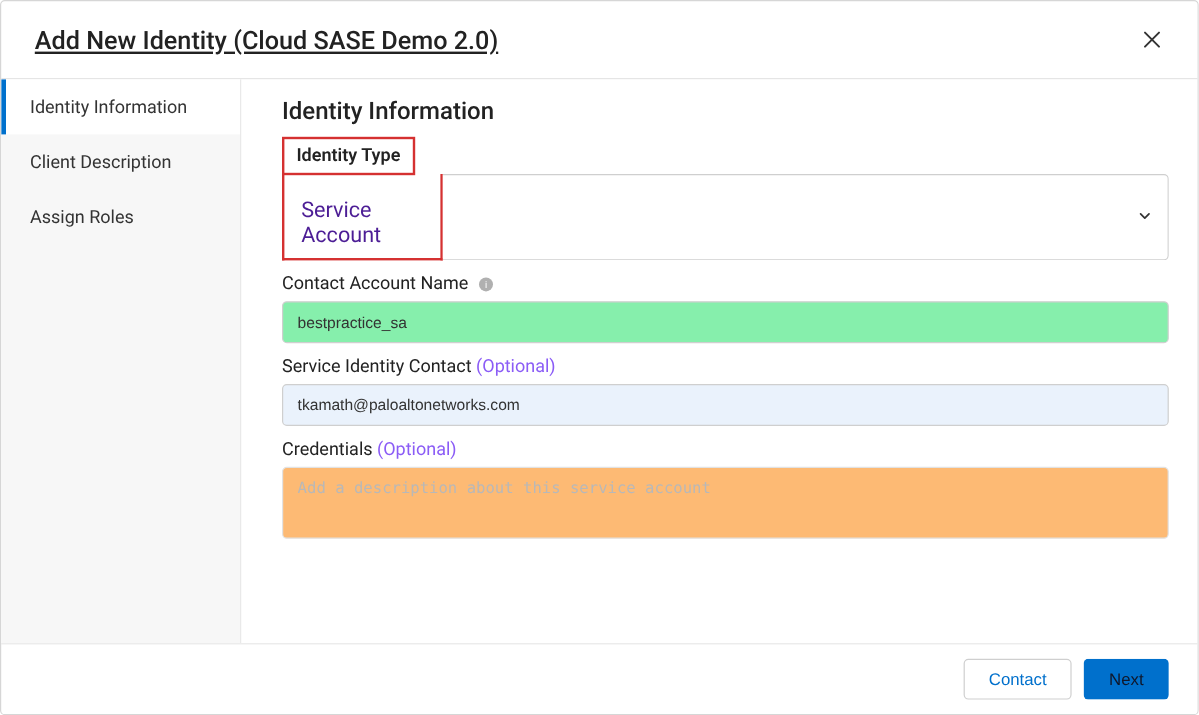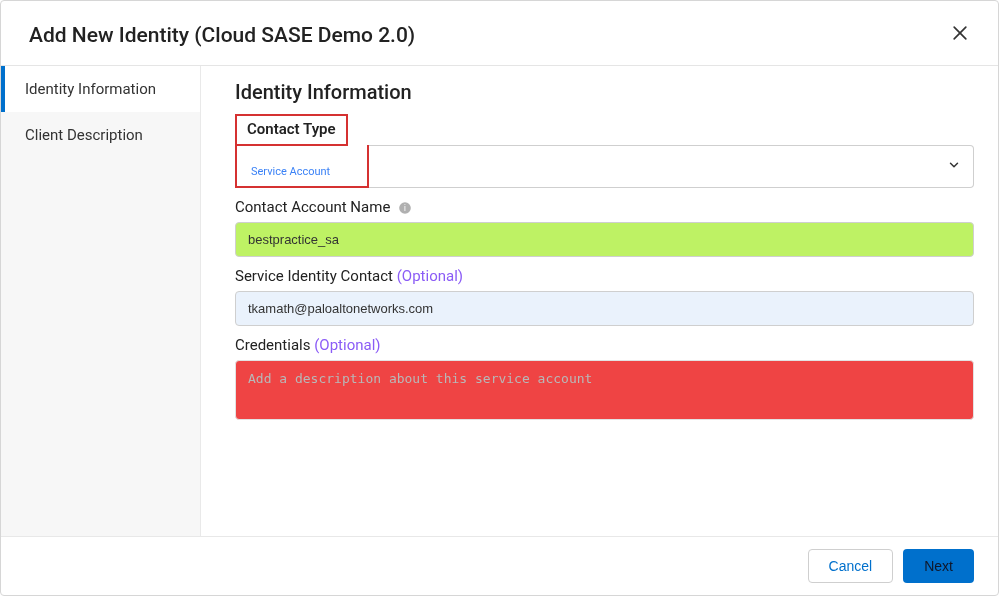--- a/index.html
+++ b/index.html
@@ -22,20 +22,21 @@
       display: flex;
       align-items: center;
       justify-content: space-between;
       padding: 22px 28px 18px 28px;
       border-bottom: 1px solid #e5e5e5;
     }
     .modal-title {
       font-size: 21px;
       font-weight: 500;
       color: #222;
+      text-decoration: underline;
     }
     .close-icon {
       font-size: 24px;
       color: #333;
       cursor: pointer;
       line-height: 1;
     }
     .modal-body {
       flex: 1;
       display: flex;
@@ -95,22 +96,22 @@
       margin-bottom: 6px;
     }
     .dropdown-with-highlight {
       display: flex;
       align-items: stretch;
     }
     .dropdown-highlight-left {
       border: 2px solid #d53131;
       border-top: none;
       padding: 20px 14px 8px 14px;
-      font-size: 11px;
-      color: #3b82f6;
+      font-size: 18px;
+      color: #4c1d95;
       border-radius: 0;
       background: #fff;
       display: flex;
       align-items: center;
       width: 134px;
     }
     .dropdown-rest {
       flex: 1;
       border: 1px solid #cfcfcf;
       border-left: none;
@@ -123,34 +124,34 @@
       background: #fff;
     }
     .chevron-down-icon svg { width: 14px; height: 14px; }
     .text-input {
       width: 100%;
       border: 1px solid #cfcfcf;
       border-radius: 4px;
       padding: 9px 12px;
       font-size: 13px;
       color: #333;
-      background: #bef264;
+      background: #86efac;
       outline: none;
     }
     .text-input.highlighted {
       background: #eaf2fc;
     }
     .textarea {
       width: 100%;
       border: 1px solid #e2e2e2;
       border-radius: 4px;
       padding: 10px 12px;
       font-size: 13px;
       color: #333;
-      background: #ef4444;
+      background: #fdba74;
       resize: none;
       height: 60px;
       outline: none;
     }
     .textarea::placeholder { color: #b8b8b8; }
     .info-icon {
       display: inline-flex;
       width: 14px;
       height: 14px;
       vertical-align: middle;
@@ -197,29 +198,32 @@
   </div>
 
   <div class="modal-body">
     <div class="sidebar">
       <div class="sidebar-item active">
         <span>Identity Information</span>
       </div>
       <div class="sidebar-item">
         <span>Client Description</span>
       </div>
+      <div class="sidebar-item">
+        <span>Assign Roles</span>
+      </div>
     </div>
 
     <div class="content">
       <div class="section-title">Identity Information</div>
 
       <div class="field-group">
         <div style="display:inline-block">
           <div class="highlight-box">
-            <span class="field-label">Contact Type</span>
+            <span class="field-label">Identity Type</span>
           </div>
         </div>
         <div class="dropdown-with-highlight">
           <div class="dropdown-highlight-left">Service Account</div>
           <div class="dropdown-rest">
             <span class="chevron-down-icon">
               <svg viewBox="0 0 24 24" fill="none" stroke="#333" stroke-width="2.5" stroke-linecap="round" stroke-linejoin="round">
                   <polyline points="6 9 12 15 18 9"></polyline>
                 </svg>
             </span>
@@ -252,16 +256,16 @@
         <span class="field-label">
           <span>Credentials</span>
           <span class="optional">(Optional)</span>
         </span>
         <textarea class="textarea" placeholder="Add a description about this service account" style=""></textarea>
       </div>
     </div>
   </div>
 
   <div class="modal-footer">
-    <button class="btn btn-secondary">Cancel</button>
+    <button class="btn btn-secondary">Contact</button>
     <button class="btn btn-primary">Next</button>
   </div>
 </div>
 
 </body></html>

